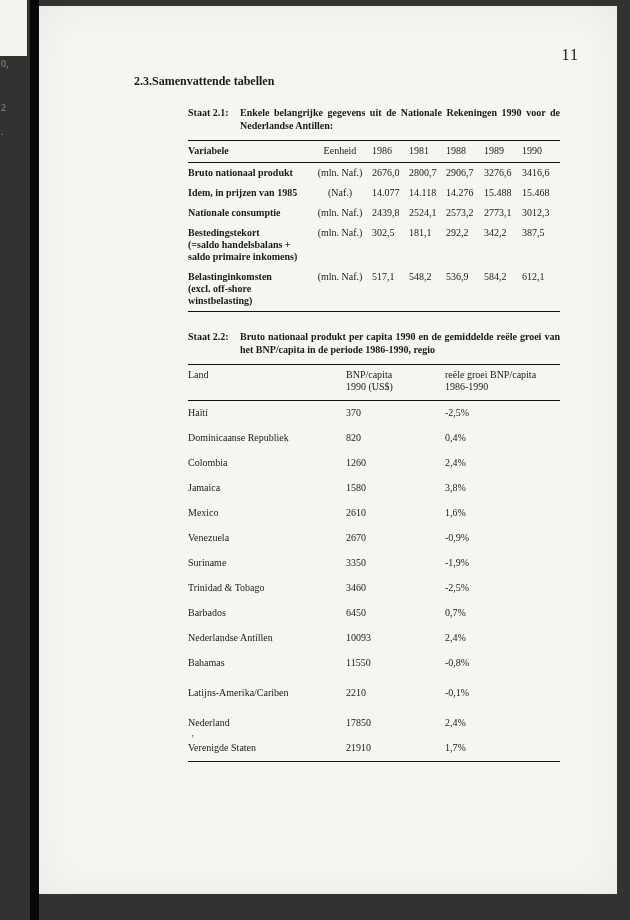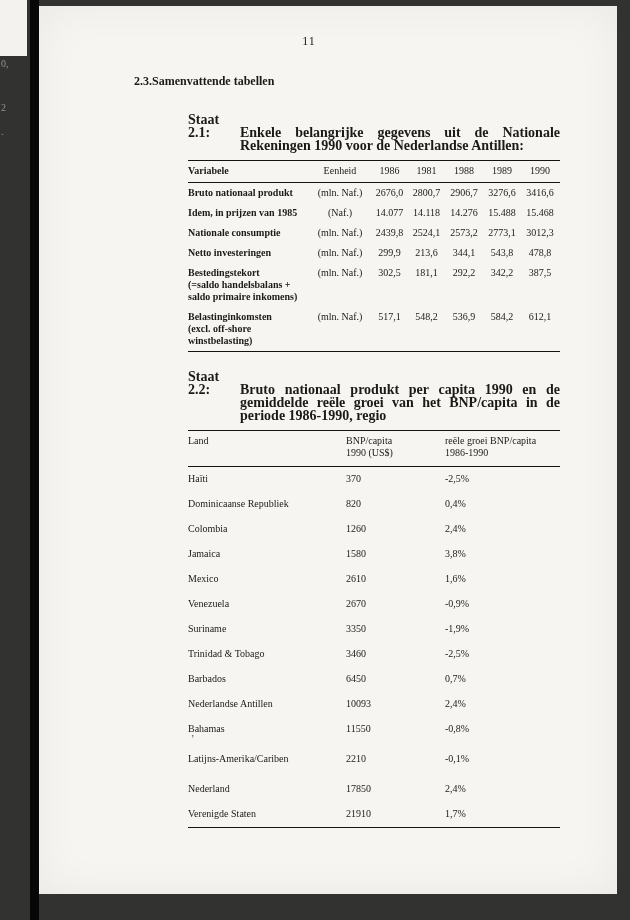--- a/index.html
+++ b/index.html
@@ -11,46 +11,46 @@
   }
   .notch { position:absolute; left:0; top:0; width:27px; height:56px; background:#f3f2ee; }
   .binding { position:absolute; left:30px; top:0; width:9px; height:920px; background:#070707; }
   .sheet {
     position:absolute; left:39px; top:6px; width:578px; height:888px;
     background:#f6f5f1; box-shadow: inset 0 0 45px rgba(0,0,0,0.05);
   }
   .fragment { position:absolute; left:1px; color:#94938f; font-size:10px; }
   .f1{ top:58px; } .f2{ top:102px; } .f3{ top:126px; }
 
-  .page-number { position:absolute; top:28px; left:0; width:540px; text-align:center; font-size:12px; letter-spacing:1px; }
+  .page-number { position:absolute; top:40px; left:0; width:540px; text-align:right; font-size:16px; letter-spacing:1px; }
   .section-heading { position:absolute; top:68px; left:75px; font-weight:bold; font-size:12px; }
   .section-num { display:inline-block; width:38px;text-align:right; }
 
   .body-col { position:absolute; top:100px; left:149px; width:372px; }
 
   .staat-title {
-    margin:7px 0 8px 0; font-weight:bold; font-size:14px; line-height:13px;
+    margin:0 0 8px 0; font-weight:bold; font-size:10px; line-height:13px;
     text-align:justify; padding-left:52px; text-indent:-52px;
   }
   .staat-title.second { margin-top:18px; }
   .staat-label { display:inline-block; width:52px; text-indent:0; }
 
   table { border-collapse:collapse; width:372px; font-size:10px; table-layout:fixed; }
   .t1, .t2 { border-top:1.5px solid #14130f; border-bottom:1.5px solid #14130f; }
   thead tr { border-bottom:1px solid #14130f; }
   th { font-weight:normal; }
   .t1 th { padding:4px 2px 5px 0; line-height:12px; }
   .t1 td { padding:4px 2px 4px 0; vertical-align:top; line-height:12px; }
   .t2 { margin-top:6px; }
   .t2 th { padding:4px 0 7px 0; vertical-align:top; line-height:12px; text-align:left; }
   .t2 td { padding:6px 0 7px 0; line-height:12px; vertical-align:top; }
   .t2 tr.gap td { padding-top:11px; }
   .c2 { padding-left:8px !important; }
   .c3 { padding-left:2px !important; }
-  .al { text-align:left;font-weight:bold; } .ac { text-align:center; } .ar { text-align:center; }
+  .al { text-align:left;font-weight:bold; } .ac { text-align:center; } .ar { text-align:left; }
   .ml { white-space:pre-line; }
   .stray { position:absolute; left:152px; top:727px; font-size:10px; color:#46443f; }
 </style>
 </head>
 <body>
 
 <div class="notch"></div>
 <span class="fragment f1">0,</span>
 <span class="fragment f2">2</span>
 <span class="fragment f3">.</span>
@@ -113,29 +113,20 @@
         <tr>
           <td class="al ml">Nationale consumptie</td>
           <td class="ac">(mln. Naf.)</td>
           <td class="ar">2439,8</td>
           <td class="ar">2524,1</td>
           <td class="ar">2573,2</td>
           <td class="ar">2773,1</td>
           <td class="ar">3012,3</td>
         </tr>
         <tr>
-          <td class="al ml">Netto investeringen</td>
-          <td class="ac">(mln. Naf.)</td>
-          <td class="ar">299,9</td>
-          <td class="ar">213,6</td>
-          <td class="ar">344,1</td>
-          <td class="ar">543,8</td>
-          <td class="ar">478,8</td>
-        </tr>
-        <tr>
           <td class="al ml">Bestedingstekort
 (=saldo handelsbalans +
 saldo primaire inkomens)</td>
           <td class="ac">(mln. Naf.)</td>
           <td class="ar">302,5</td>
           <td class="ar">181,1</td>
           <td class="ar">292,2</td>
           <td class="ar">342,2</td>
           <td class="ar">387,5</td>
         </tr>

